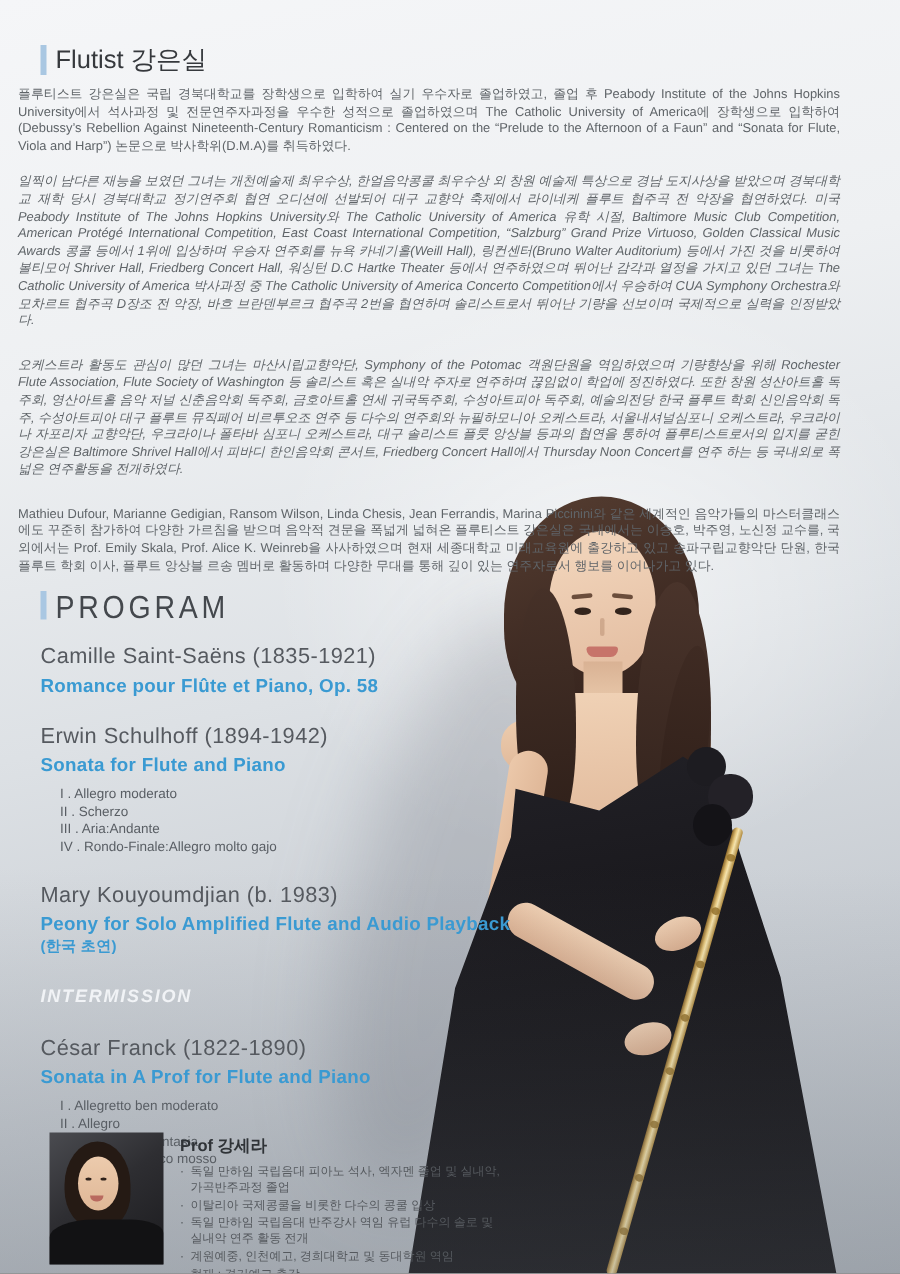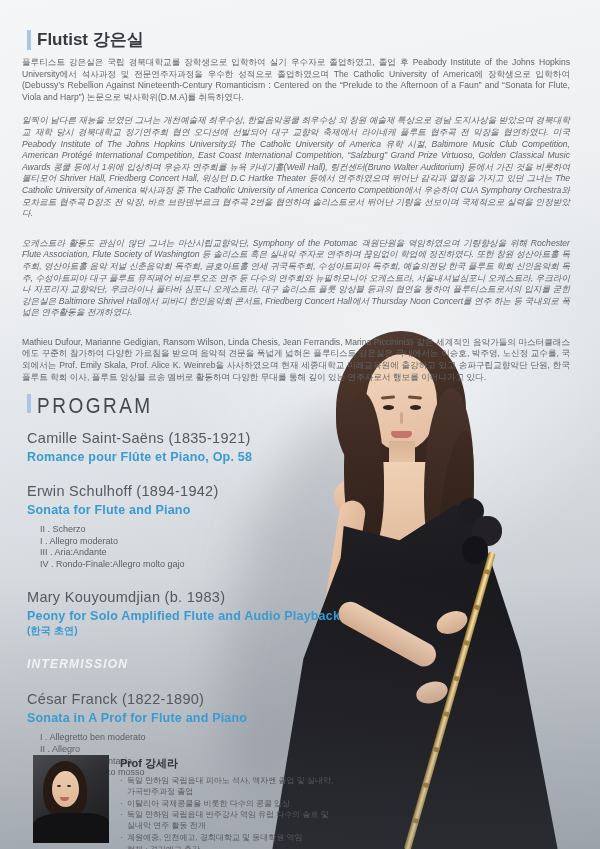--- a/index.html
+++ b/index.html
@@ -52,22 +52,22 @@
     background:linear-gradient(90deg,#8a6526,#e7c87e 38%,#f4e3ae 55%,#b08a3e);border-radius:3px;}
   .flute i{position:absolute;left:0.5px;width:6px;height:5px;border-radius:50%;background:#96732c;opacity:.85;}
   .hand1{left:436px;top:612px;width:32px;height:21px;border-radius:50%;transform:rotate(-22deg);
     background:linear-gradient(#efcfb2,#d9ae8f);}
   .hand2{left:416px;top:682px;width:32px;height:21px;border-radius:50%;transform:rotate(-16deg);
     background:linear-gradient(#efcfb2,#d9ae8f);}
   
   .layer{position:absolute;z-index:5;}
   .hdr{left:27px;top:28px;display:flex;align-items:center;}
   .vbar{width:4px;height:20px;background:#a9c7e2;margin-right:6px;}
-  .hdr h1{margin:0;font-size:17px;font-weight:bold;color:#36393d;letter-spacing:0;}
-  .bio{left:22px;top:57px;width:548px;color:#5f6468;font-size:8.6px;line-height:11.6px;text-align:justify;}
+  .hdr h1{margin:0;font-size:17px;font-weight:normal;color:#36393d;letter-spacing:0;}
+  .bio{left:12px;top:57px;width:548px;color:#5f6468;font-size:8.6px;line-height:11.6px;text-align:justify;}
   .bio p{margin:0 0 12px 0;}
   .bio p.gap{margin-bottom:18px;font-style:italic;}
   
   .prog{left:27px;top:394px;width:320px;}
   .prog-head{display:flex;align-items:flex-start;margin-bottom:14px;}
   .prog-head .vbar{height:19px;}
   .prog-head h2{margin:0;font-size:19px;font-weight:500;color:#44484d;letter-spacing:2.5px;
     transform:scaleY(1.12);transform-origin:top left;}
   .entry{margin-bottom:19px;}
   .composer{font-size:14.5px;color:#55595f;letter-spacing:.3px;margin-bottom:4px;}
@@ -158,22 +158,22 @@
 
     <div class="entry">
       <div class="composer">Camille Saint-Saëns (1835-1921)</div>
       <div class="piece">Romance pour Flûte et Piano, Op. 58</div>
     </div>
 
     <div class="entry">
       <div class="composer">Erwin Schulhoff (1894-1942)</div>
       <div class="piece">Sonata for Flute and Piano</div>
       <div class="movs">
+        <div>I . Allegro moderato</div>
         <div>II . Scherzo</div>
-        <div>I . Allegro moderato</div>
         <div>III . Aria:Andante</div>
         <div>IV . Rondo-Finale:Allegro molto gajo</div>
       </div>
     </div>
 
     <div class="entry">
       <div class="composer">Mary Kouyoumdjian (b. 1983)</div>
       <div class="piece"><span>Peony for Solo Amplified Flute and Audio Playback</span> <span class="note">(한국 초연)</span></div>
     </div>
 

